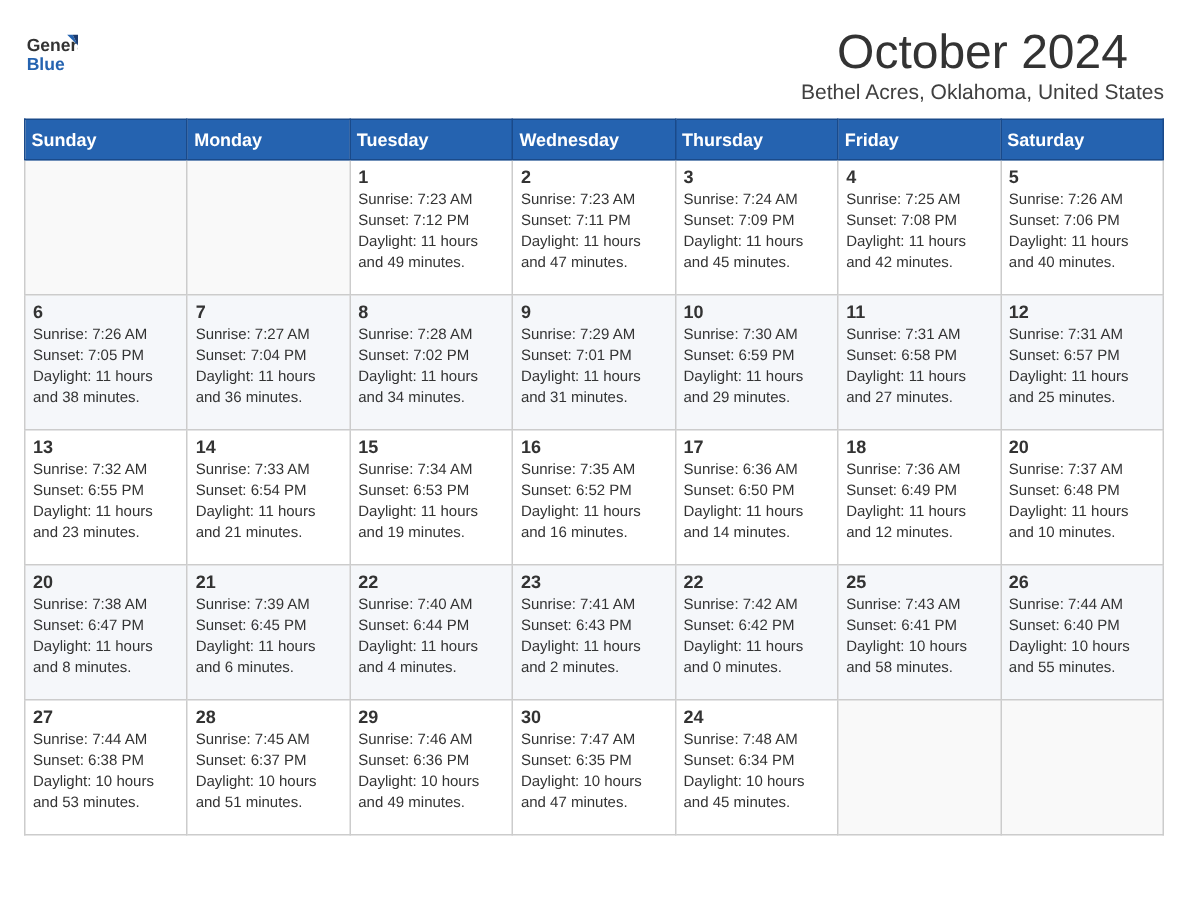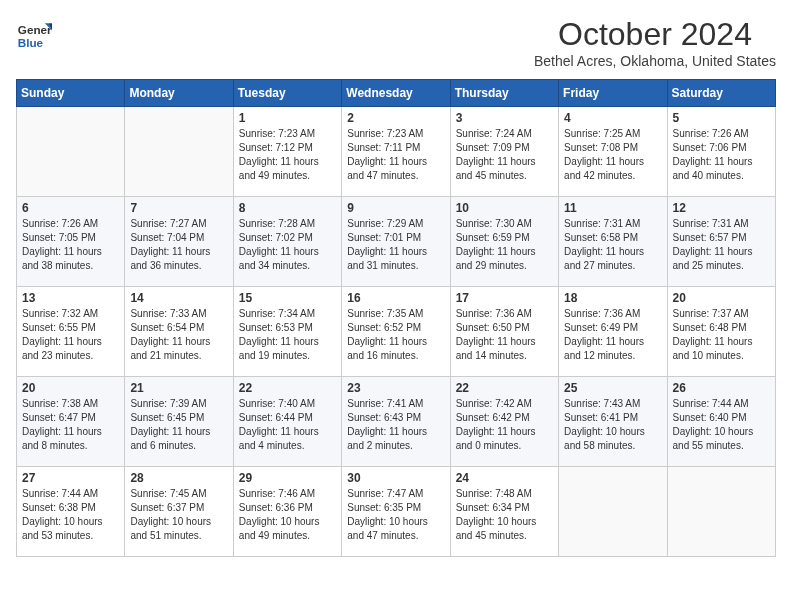--- a/index.html
+++ b/index.html
@@ -207,21 +207,21 @@
 Daylight: 11 hours and 19 minutes.</div>
         </td>
         <td>
           <span class="day-number">16</span>
           <div class="day-info">Sunrise: 7:35 AM
 Sunset: 6:52 PM
 Daylight: 11 hours and 16 minutes.</div>
         </td>
         <td>
           <span class="day-number">17</span>
-          <div class="day-info">Sunrise: 7:36 AM
+          <div class="day-info">Sunrise: 6:36 AM
 Sunset: 6:50 PM
 Daylight: 11 hours and 14 minutes.</div>
         </td>
         <td>
           <span class="day-number">18</span>
           <div class="day-info">Sunrise: 7:36 AM
 Sunset: 6:49 PM
 Daylight: 11 hours and 12 minutes.</div>
         </td>
         <td>

